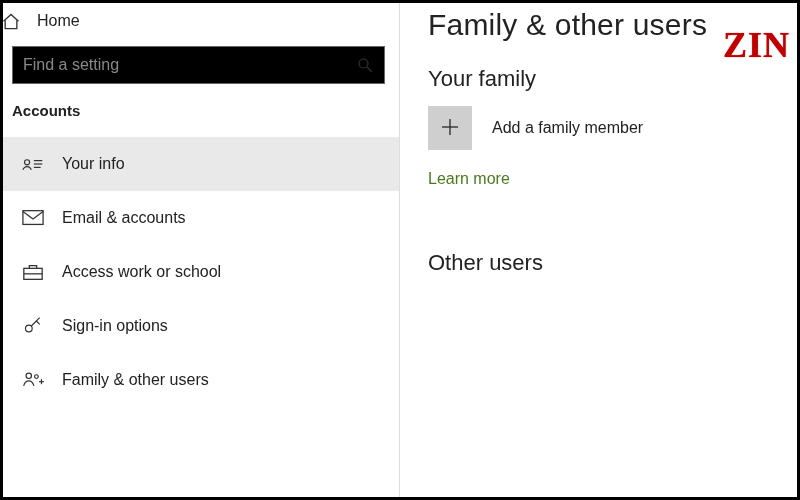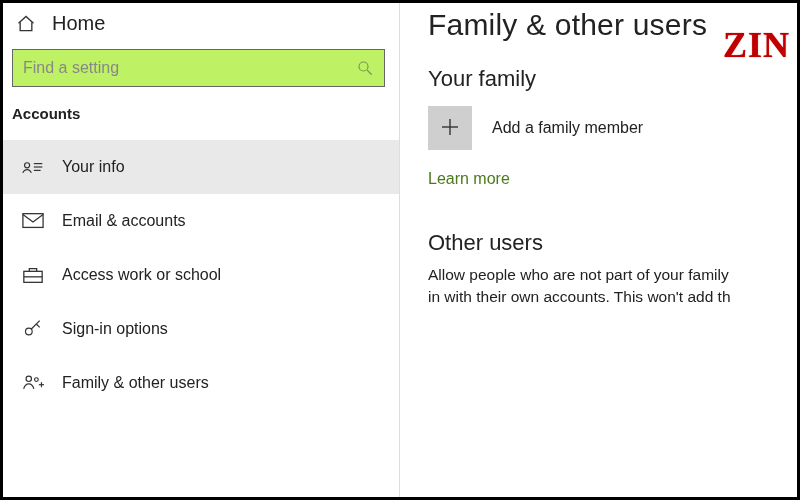--- a/index.html
+++ b/index.html
@@ -18,36 +18,35 @@
   .sidebar {
     width: 400px;
     flex: 0 0 400px;
     background: #fff;
     display: flex;
     flex-direction: column;
     border-right: 1px solid #ddd;
   }
   .home-row {
     display: flex;
-    align-items: center;
     gap: 16px;
-    padding: 12px 18px 14px 16px;
-    font-size: 20px;
+    padding: 12px 18px 14px 1px;
+    font-size: 16px;
   }
   .home-row .icon { width: 20px; height: 20px; display:flex; align-items:center; justify-content:center; }
   .search-wrap {
     margin: 0 14px 16px 12px;
   }
   .search {
     display: flex;
     align-items: center;
     border: 1px solid #666;
     height: 38px;
     padding: 0 10px;
-    background: #bef264;
+    background: #000000;
   }
   .search input {
     flex: 1;
     border: none;
     outline: none;
     font-size: 16px;
     color: #666;
     background: transparent;
   }
   .search input::placeholder { color: #888; }
@@ -103,25 +102,25 @@
   .plus-tile {
     width: 44px;
     height: 44px;
     background: #cfcfcf;
     display: flex;
     align-items: center;
     justify-content: center;
   }
   .plus-tile svg { stroke:#333; }
   .add-label { font-size: 16px; }
-  .learn-link { color: #4a7a1c; font-size: 16px; margin-bottom: 12px; display:inline-block; }
+  .learn-link { color: #4a7a1c; font-size: 16px; margin-bottom: 32px; display:inline-block; }
   .subhead2 {
     font-size: 22px;
     font-weight: 500;
-    margin: 30px 0 8px 0;
+    margin: 30px 0 2px 0;
   }
   .watermark {
     position: absolute;
     top: 24px;
     right: 10px;
     font-family: Georgia, "Times New Roman", serif;
     font-weight: 700;
     font-size: 36px;
     color: #c00000;
     letter-spacing: 1px;
@@ -237,19 +236,17 @@
               <line x1="4" y1="12" x2="20" y2="12"></line>
           </svg>
         </span>
       </div>
       <span class="add-label">Add a family member</span>
     </div>
 
     <a class="learn-link">Learn more</a>
 
     <div class="subhead2">Other users</div>
-    <div class="desc">Allow people who are not part of your family
-in with their own accounts. This won't add th</div>
   </div>
 </div>
 
 <div class="watermark">ZIN</div>
 <div class="frame"></div>
 
 </body></html>

